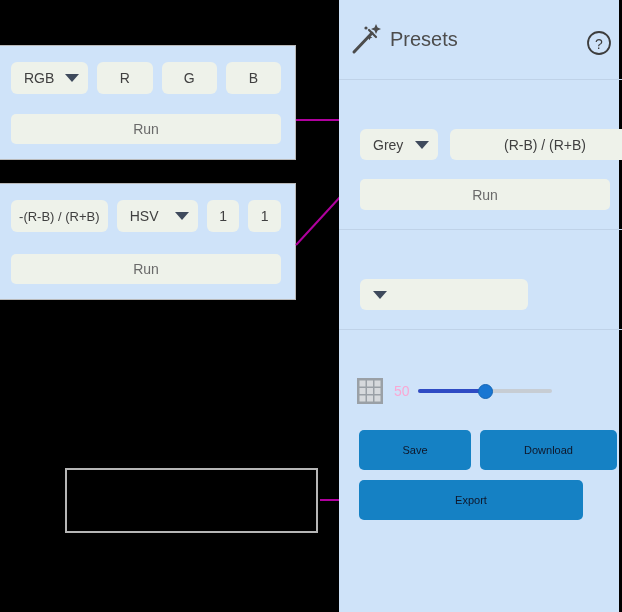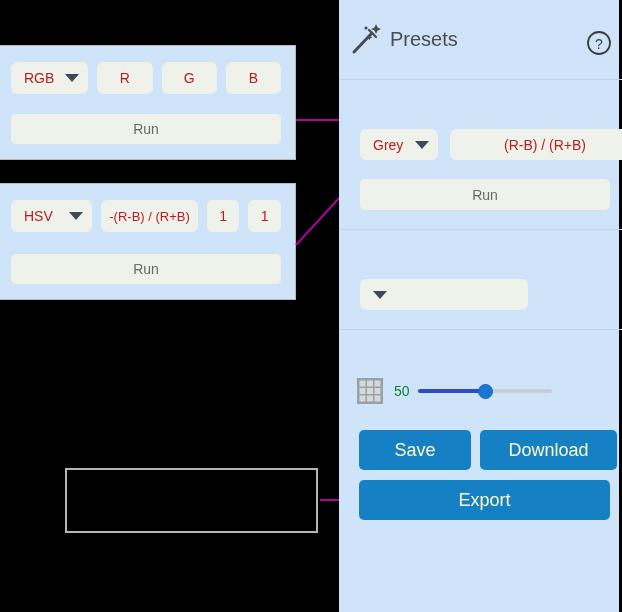--- a/index.html
+++ b/index.html
@@ -24,21 +24,21 @@
 
   .ctrl-row{
     position:absolute;left:14px;right:14px;top:16px;
     display:flex;gap:9px;align-items:center;
   }
   .field{
     background:#eef2ea;
     border-radius:6px;
     height:32px;
     display:flex;align-items:center;justify-content:center;
-    color:#b91c1c;
+    color:#404040;
     font-size:14px;
     box-sizing:border-box;
     white-space:nowrap;
   }
   .field.select{
     justify-content:space-between;
     padding:0 9px 0 13px;
     gap:10px;
   }
   .caret{
@@ -96,41 +96,41 @@
     color:#6a6a6a;font-size:14px;
   }
 
   
   #colorize-select{position:absolute;left:360px;top:279px;width:168px;height:31px;}
 
   
   .grid-icon{position:absolute;left:356px;top:377px;width:28px;height:28px;}
   #overlay-value{
     position:absolute;left:394px;top:383px;
-    font-size:14px;color:#15803d;
+    font-size:14px;color:#f9a8d4;
   }
   #overlay-slider{position:absolute;left:418px;top:383px;width:134px;height:16px;}
   .slider-track{position:absolute;left:0;top:6px;width:134px;height:4px;background:#c7cdd4;border-radius:2px;}
   .slider-fill{position:absolute;left:0;top:6px;height:4px;background:#2f4bc4;border-radius:2px;}
   .slider-thumb{
     position:absolute;top:1px;width:15px;height:15px;border-radius:50%;
     background:#1976d2;border:1px solid #1565b5;box-sizing:border-box;
   }
 
   
   .blue-btn{
     position:absolute;height:40px;
     background:#1581c4;
     border-radius:5px;
     display:flex;align-items:center;justify-content:center;
-    color:#fef9c3;font-size:18px;
+    color:#0f172a;font-size:11px;
   }
   #btn-save{left:359px;top:430px;width:112px;}
   #btn-download{left:480px;top:430px;width:137px;}
-  #btn-export{left:359px;top:480px;width:251px;}
+  #btn-export{left:359px;top:480px;width:224px;}
 </style>
 </head>
 <body>
 
 <div class="stage">
 
   <div class="float-panel" id="panel-rgb">
     <div class="ctrl-row">
       <div class="field select" style="width:82px;">
         <span>RGB</span>
@@ -138,25 +138,25 @@
       </div>
       <div class="field" style="width:60px;">R</div>
       <div class="field" style="width:60px;">G</div>
       <div class="field" style="width:60px;">B</div>
     </div>
     <div class="run-btn">Run</div>
   </div>
 
   <div class="float-panel" id="panel-hsv">
     <div class="ctrl-row">
+      <div class="field" style="width:98px;font-size:13px;">-(R-B) / (R+B)</div>
       <div class="field select" style="width:82px;">
         <span>HSV</span>
         <span class="caret"></span>
       </div>
-      <div class="field" style="width:98px;font-size:13px;">-(R-B) / (R+B)</div>
       <div class="field" style="width:33px;">1</div>
       <div class="field" style="width:33px;">1</div>
     </div>
     <div class="run-btn">Run</div>
   </div>
 
   <div id="empty-frame"></div>
 
   <svg class="connector" style="left:0;top:0;width:622px;height:612px;">
     <line x1="296" y1="120" x2="340" y2="120" stroke="#b0009e" stroke-width="2"></line>

